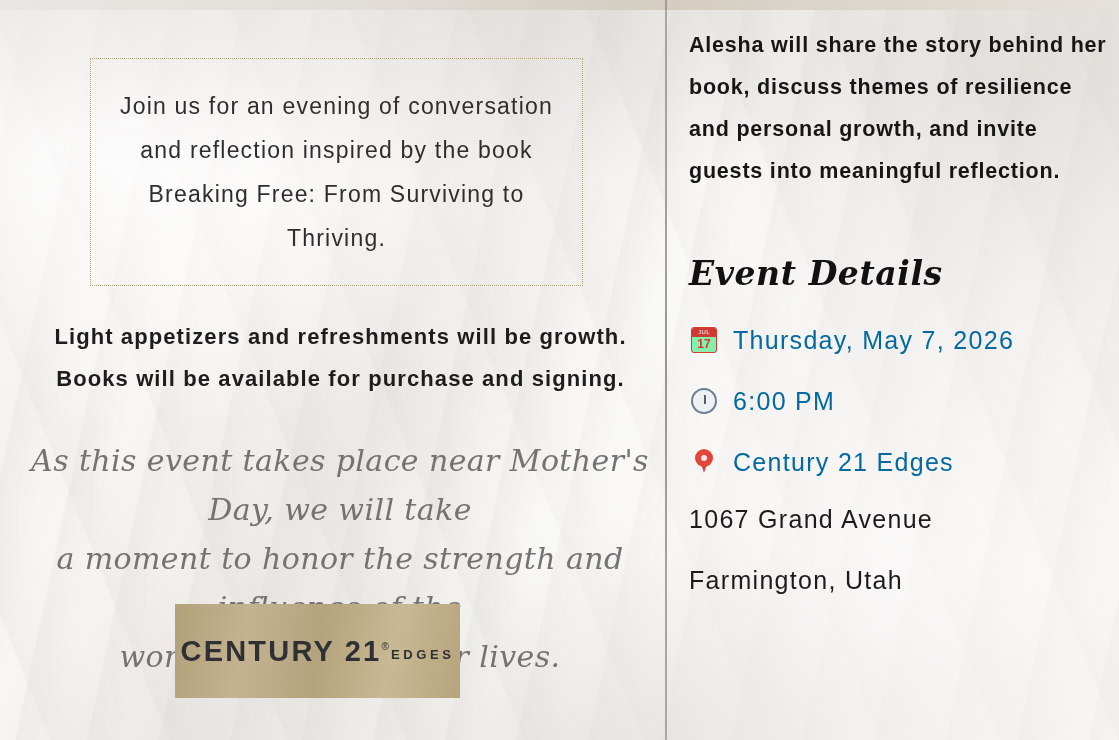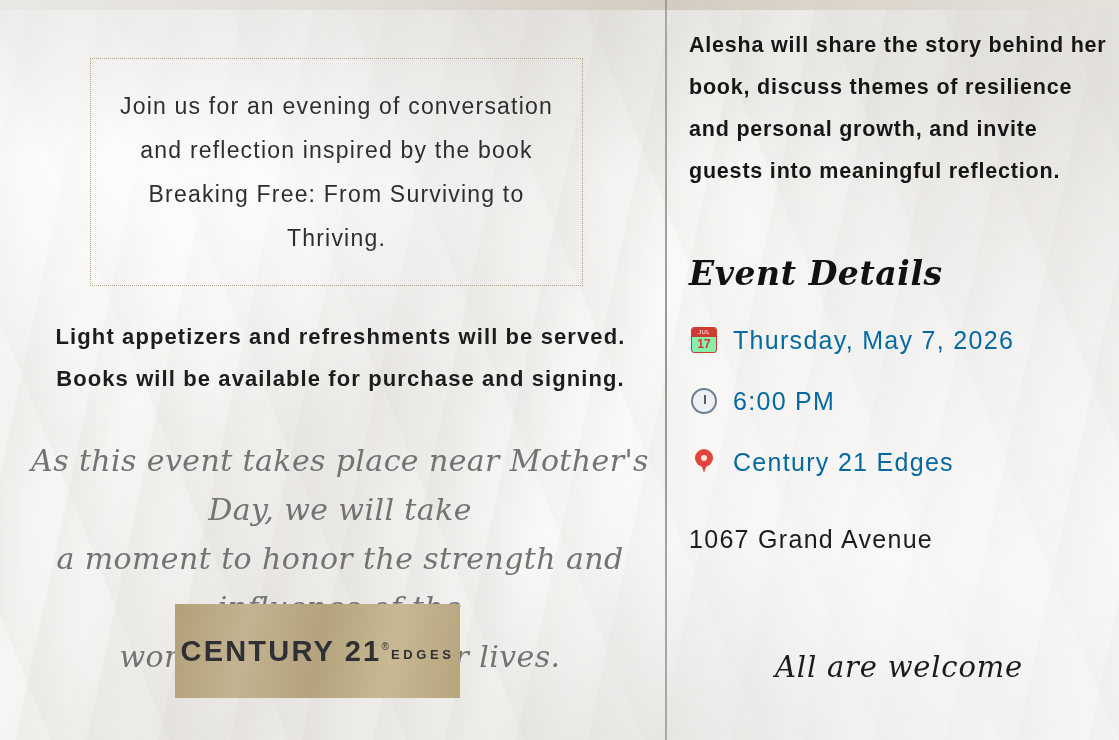--- a/index.html
+++ b/index.html
@@ -205,21 +205,20 @@
   .row-time { top: 386px; }
   .row-venue { top: 447px; }
 
   .address-line {
     position: absolute;
     left: 22px;
     font-size: 25px;
     color: #1c1c1c;
     letter-spacing: 1.3px;
     font-weight: 300;
-    margin-top: 20px;
   }
   .addr1 { top: 505px; }
   .addr2 { top: 566px; }
 
   .welcome {
     position: absolute;
     left: 22px;
     top: 650px;
     width: 420px;
     text-align: center;
@@ -319,21 +318,21 @@
 
   <div class="col-left">
 
     <div class="intro-box">
       <div class="intro-text">Join us for an evening of conversation
 and reflection inspired by the book
 Breaking Free: From Surviving to
 Thriving.</div>
     </div>
 
-    <div class="bold-block">Light appetizers and refreshments will be served.
+    <div class="bold-block">Light appetizers and refreshments will be growth.
 Books will be available for purchase and signing.</div>
 
     <div class="script-block">As this event takes place near Mother's Day, we will take
 a moment to honor the strength and influence of the
 women who shape our lives.</div>
 
     <div class="logo-box">
       <div class="logo-main">
         <span>CENTURY 21</span><span class="logo-reg">®</span>
       </div>
@@ -370,18 +369,18 @@
         <span class="pin">
           <span class="pin-head"></span>
           <span class="pin-tip"></span>
           <span class="pin-dot"></span>
         </span>
       </span>
       <span class="detail-text">Century 21 Edges</span>
     </div>
 
     <div class="address-line addr1">1067 Grand Avenue</div>
-
-    <div class="welcome">All are welcome</div>
+    <div class="address-line addr2">Farmington, Utah</div>
+
 
   </div>
 
 </div>
 
 </body></html>

